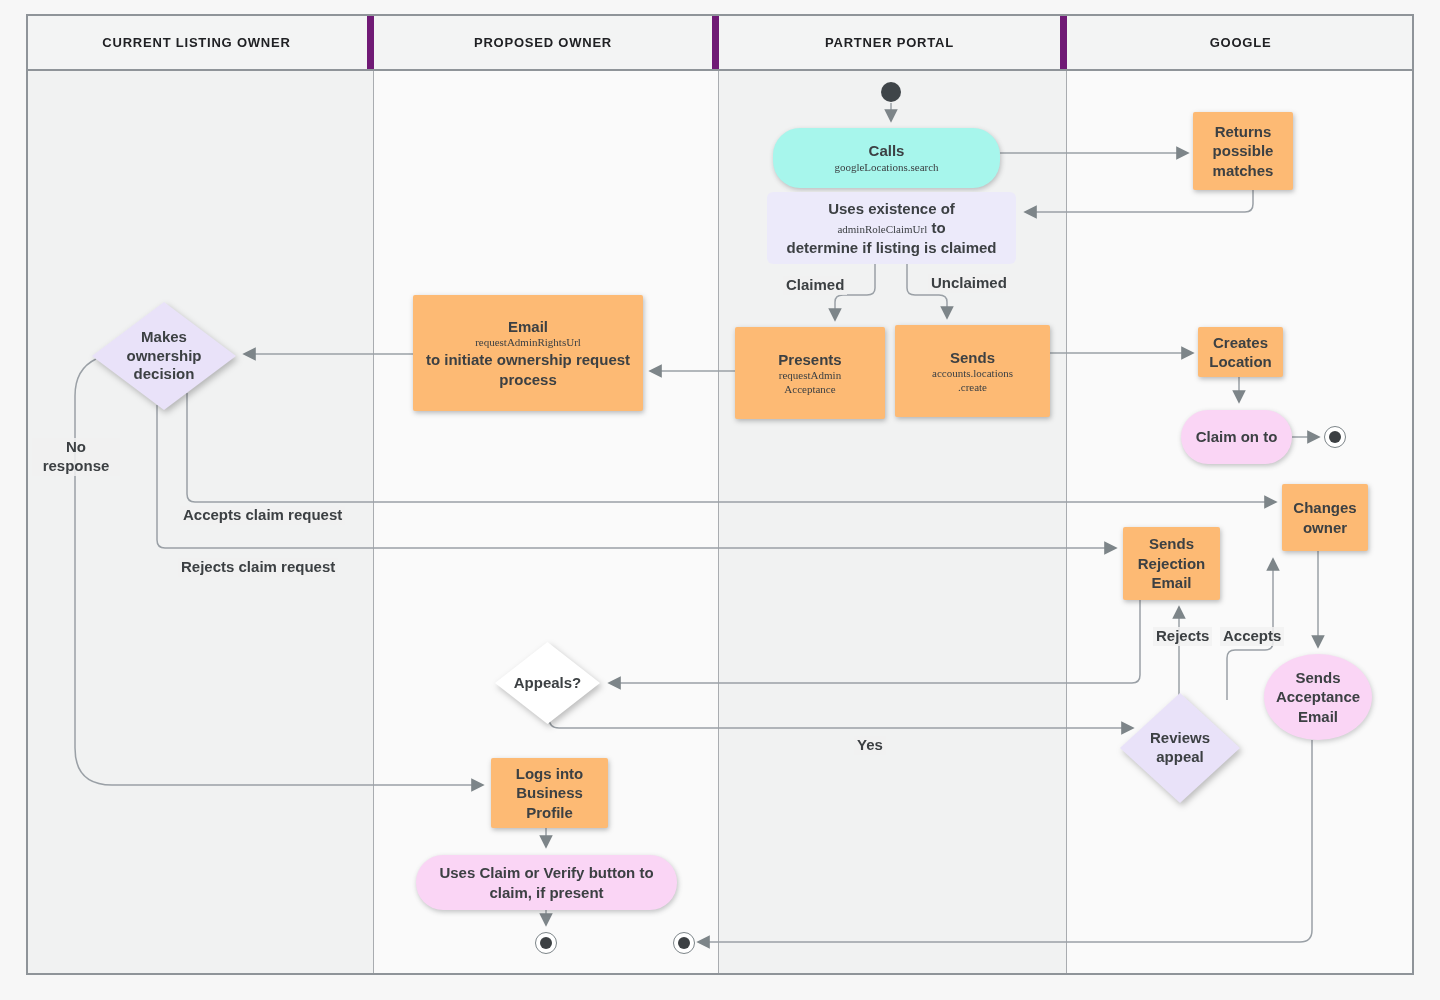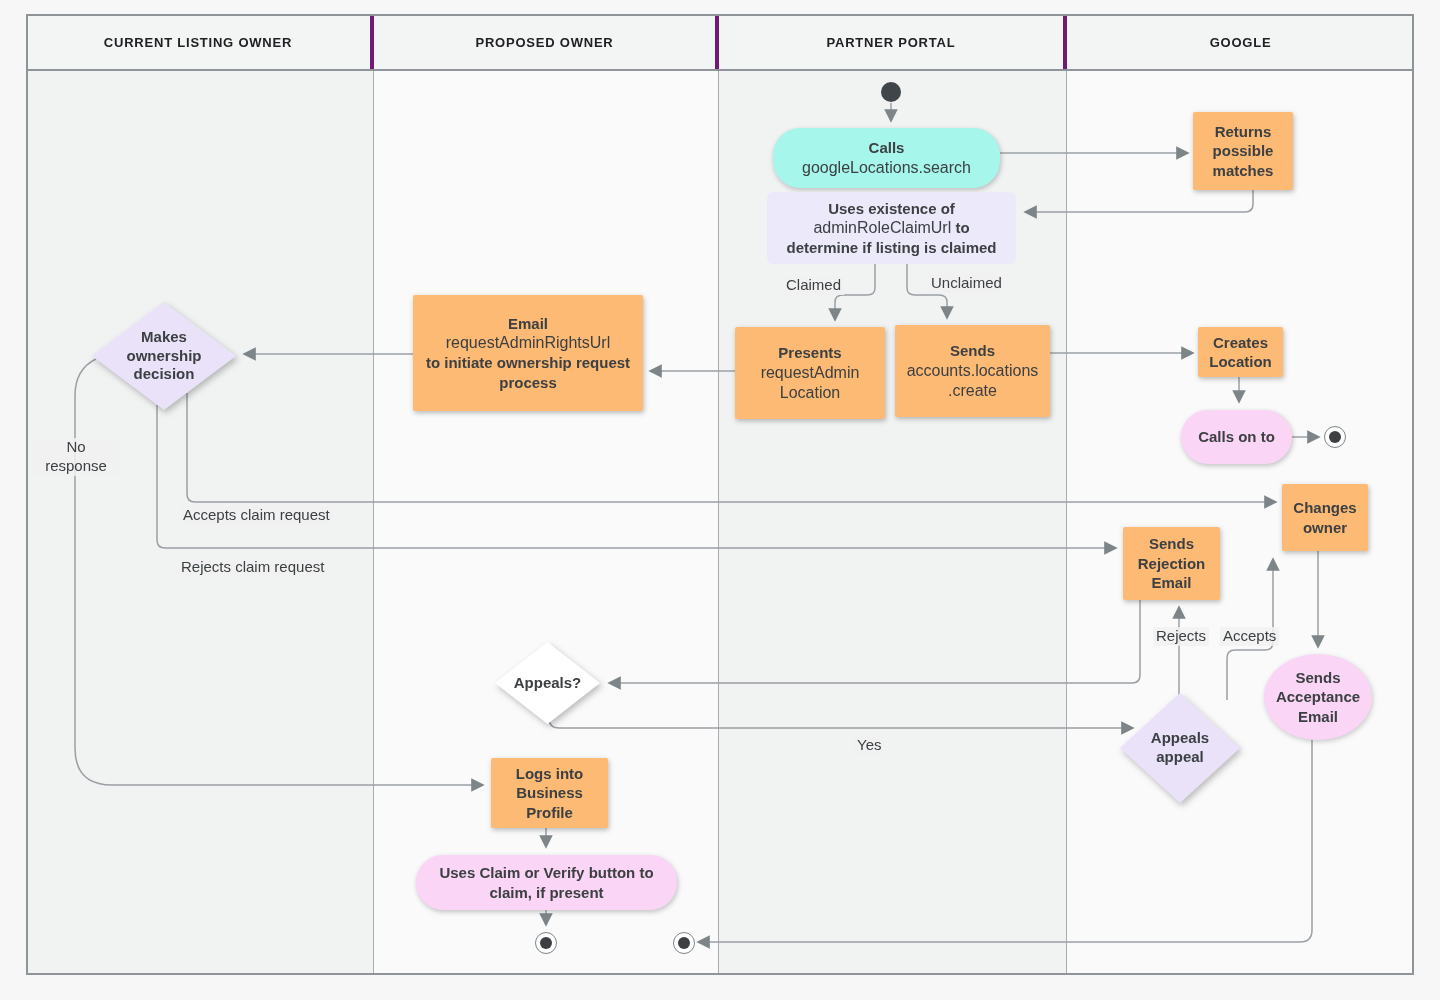--- a/index.html
+++ b/index.html
@@ -8,48 +8,48 @@
     --laneDark:#f1f2f2; --laneLight:#fafafa; --headerBg:#f3f4f4; --border:#8f9499;
   }
   *{box-sizing:border-box;margin:0;padding:0}
   html,body{width:1440px;height:1000px;overflow:hidden}
   body{background:#f7f7f7;font-family:"Liberation Sans",sans-serif;color:var(--text)}
   .page{position:relative;width:1440px;height:1000px}
 
   
   .lane-body,.lane-head{position:absolute}
   .lane-body{top:70px;height:905px;border-right:1px solid #a9acb0}
-  .lane-head{top:14px;height:56px;background:var(--headerBg);border-right:4px solid #701a75;
+  .lane-head{top:14px;height:56px;background:var(--headerBg);border-right:7px solid #701a75;
              display:flex;align-items:center;justify-content:center;
              font-size:13px;font-weight:700;letter-spacing:.06em;color:#202124}
   .frame{position:absolute;left:26px;top:14px;width:1388px;height:961px;
          border:2px solid var(--border);pointer-events:none}
   .head-sep{position:absolute;left:26px;top:69px;width:1388px;height:2px;background:var(--border)}
 
   svg.wires{position:absolute;left:0;top:0;pointer-events:none}
 
   
   .node{position:absolute;display:flex;flex-direction:column;align-items:center;justify-content:center;
         text-align:center;font-size:15px;font-weight:700;line-height:1.3;color:var(--text)}
   .box{background:#fdba74;border-radius:2px;box-shadow:1px 2px 5px rgba(60,64,67,.35)}
   .pill{border-radius:27px;box-shadow:1px 2px 5px rgba(60,64,67,.3)}
   .soft{border-radius:6px}
   .ellipse{border-radius:50%;box-shadow:1px 2px 5px rgba(60,64,67,.25)}
-  .code{font-family:Liberation Sans, sans-serif;font-weight:400;font-size:16px;line-height:1.25}
+  .code{font-family:Liberation Serif, serif;font-weight:400;font-size:11px;line-height:1.25}
   .diamond{position:absolute}
   .diamond svg{position:absolute;left:0;top:0;filter:drop-shadow(2px 3px 3px rgba(0,0,0,.25))}
   .diamond .d-text{position:absolute;inset:0;display:flex;align-items:center;justify-content:center;
                    text-align:center;font-size:15px;font-weight:700;line-height:1.25}
   .circle{position:absolute;border-radius:50%}
   .start{width:20px;height:20px;background:#3f4549}
   .end{width:22px;height:22px;background:#fff;border:1.5px solid #7d8589;
        display:flex;align-items:center;justify-content:center}
   .end i{width:12px;height:12px;border-radius:50%;background:#3c4043;display:block}
 
-  .elabel{position:absolute;font-size:15px;font-weight:400;line-height:1.25;white-space:nowrap;
+  .elabel{position:absolute;font-size:15px;font-weight:700;line-height:1.25;white-space:nowrap;
           color:var(--text);padding:0 3px;background:rgba(241,241,241,.85)}
   .elabel.center{text-align:center;white-space:normal}
 </style>
 </head>
 <body>
 
 <div class="page">
 
   <div class="lane-body" style="left:26px;width:348px;background:var(--laneDark)"></div>
   <div class="lane-body" style="left:374px;width:345px;background:var(--laneLight)"></div>
@@ -124,21 +124,21 @@
 
   <div class="node soft" style="left:767px;top:192px;width:249px;height:72px;background:var(--lavender)">
     <div>Uses existence of</div>
     <div><span class="code">adminRoleClaimUrl</span> <span>to</span></div>
     <div>determine if listing is claimed</div>
   </div>
 
   <div class="node box" style="left:735px;top:327px;width:150px;height:92px">
     <div>Presents</div>
     <div class="code">requestAdmin</div>
-    <div class="code">Location</div>
+    <div class="code">Acceptance</div>
   </div>
 
   <div class="node box" style="left:895px;top:325px;width:155px;height:92px">
     <div>Sends</div>
     <div class="code">accounts.locations</div>
     <div class="code">.create</div>
   </div>
 
   <div class="node box" style="left:413px;top:295px;width:230px;height:116px;padding:6px">
     <div>Email</div>
@@ -151,40 +151,40 @@
         <polygon points="72,0 144,54 72,108 0,54" fill="var(--diamond)"></polygon>
       </svg>
     <div class="d-text" style="padding:0 18px">Makes ownership decision</div>
   </div>
 
   <div class="node box" style="left:1198px;top:327px;width:85px;height:50px">
     <div>Creates Location</div>
   </div>
 
   <div class="node pill" style="left:1181px;top:410px;width:111px;height:54px;background:var(--pink)">
-    <div>Calls on to</div>
+    <div>Claim on to</div>
   </div>
 
   <div class="node box" style="left:1282px;top:484px;width:86px;height:67px">
     <div>Changes owner</div>
   </div>
 
   <div class="node box" style="left:1123px;top:527px;width:97px;height:73px">
     <div>Sends Rejection Email</div>
   </div>
 
   <div class="node ellipse" style="left:1264px;top:654px;width:108px;height:86px;background:var(--pink)">
     <div>Sends Acceptance Email</div>
   </div>
 
   <div class="diamond" style="left:1120px;top:693px;width:120px;height:110px">
     <svg width="120" height="110" viewBox="0 0 120 110" preserveAspectRatio="none">
         <polygon points="60,0 120,55 60,110 0,55" fill="var(--diamond)"></polygon>
       </svg>
-    <div class="d-text" style="padding:0 22px">Appeals appeal</div>
+    <div class="d-text" style="padding:0 22px">Reviews appeal</div>
   </div>
 
   <div class="diamond" style="left:495px;top:642px;width:105px;height:82px">
     <svg width="105" height="82" viewBox="0 0 105 82" preserveAspectRatio="none">
         <polygon points="52.5,0 105,41 52.5,82 0,41" fill="#ffffff"></polygon>
       </svg>
     <div class="d-text">Appeals?</div>
   </div>
 
   <div class="node box" style="left:491px;top:758px;width:117px;height:70px">

